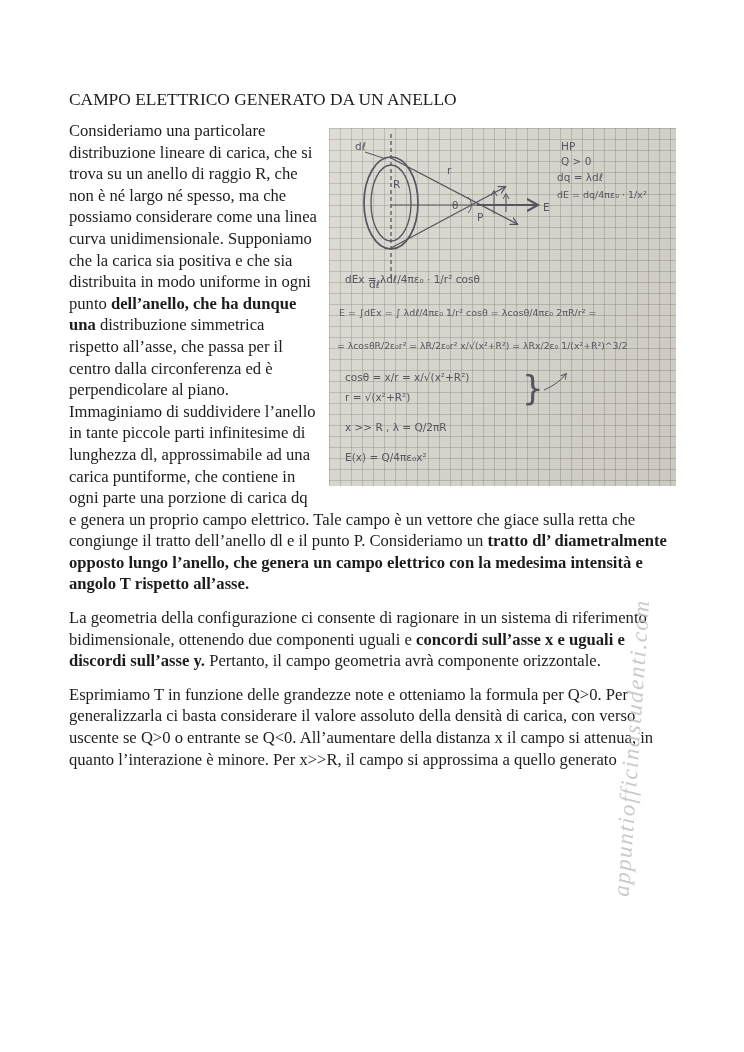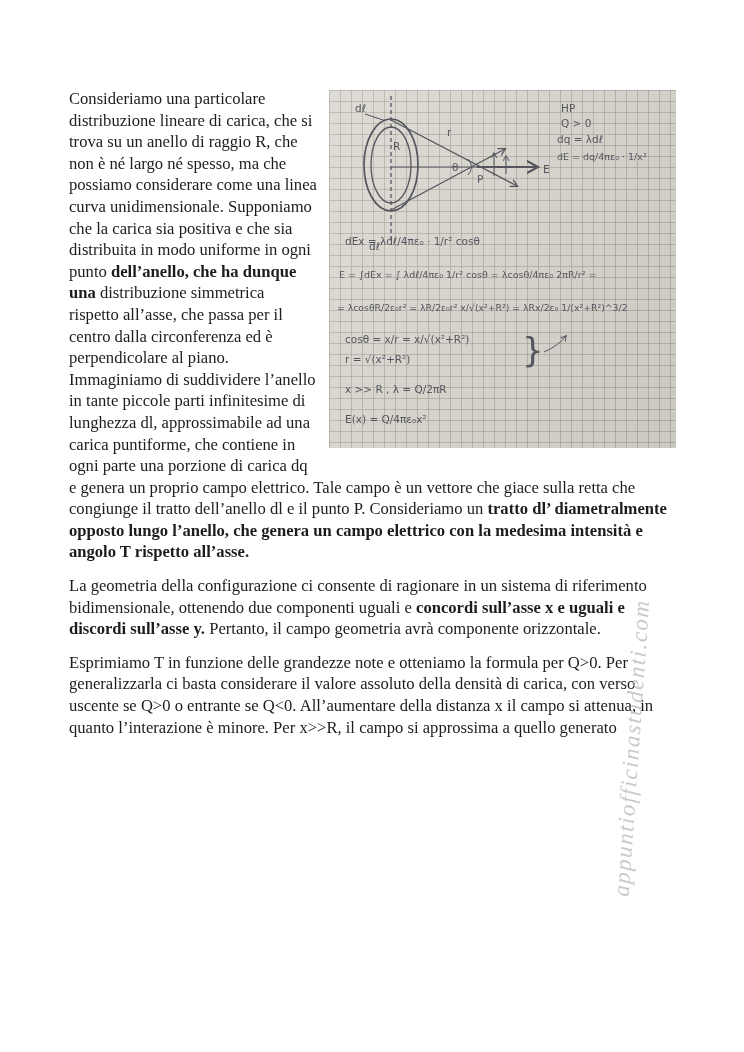--- a/index.html
+++ b/index.html
@@ -2,41 +2,42 @@
 <html><head>
 <meta charset="utf-8">
 <style>
   html,body{margin:0;padding:0;width:744px;height:1052px;background:#ffffff;overflow:hidden;}
   .page{position:relative;width:744px;height:1052px;background:#ffffff;font-family:"Liberation Serif",serif;color:#1c1c1c;}
   .content{position:absolute;left:69px;top:88px;width:607px;font-size:16.6px;line-height:21.6px;}
   .para{margin:0 0 12px 0;text-align:left;}
   .para.tight{margin-bottom:9px;}
   .heading{font-size:17.4px;font-weight:normal;margin:0 0 10px 0;line-height:22px;}
   .bseg{font-weight:bold;}
-  .figure{float:right;width:347px;height:358px;margin:2px 0 10px 12px;position:relative;display:block;z-index:1;}
+  .figure{float:right;width:347px;height:358px;margin:8px 0 10px 12px;position:relative;display:block;z-index:1;}
   .figure-paper{position:absolute;inset:0;background-color:#d9d6cf;
     background-image:
       linear-gradient(115deg, rgba(255,255,255,0.14), rgba(90,85,75,0.10)),
       linear-gradient(rgba(125,120,108,0.38) 1px, transparent 1px),
       linear-gradient(90deg, rgba(125,120,108,0.38) 1px, transparent 1px);
     background-size:100% 100%, 11px 11px, 11px 11px;}
   .figure svg{position:absolute;inset:0;}
   .watermark{position:absolute;left:632px;top:748px;transform:translate(-50%,-50%) rotate(-86deg);
     transform-origin:center;font-family:"Liberation Serif",serif;font-style:italic;
     font-size:23px;letter-spacing:1.5px;color:#c3c1bf;opacity:0.85;white-space:nowrap;z-index:2;pointer-events:none;}
 </style>
 </head>
 <body>
 
 <div class="page">
   <div class="content">
 
 
 
 
+    <h2 class="heading">CAMPO ELETTRICO GENERATO DA UN ANELLO</h2>
 
     <p class="para">
       <span class="figure">
         <span class="figure-paper"></span>
         <svg viewBox="0 0 347 358" width="347" height="358">
           <defs>
             <marker id="ah" markerWidth="8" markerHeight="8" refX="5" refY="3.5" orient="auto">
               <path d="M0,0.5 L5.5,3.5 L0,6.5" fill="none" stroke="#55555e" stroke-width="1"></path>
             </marker>
           </defs>

